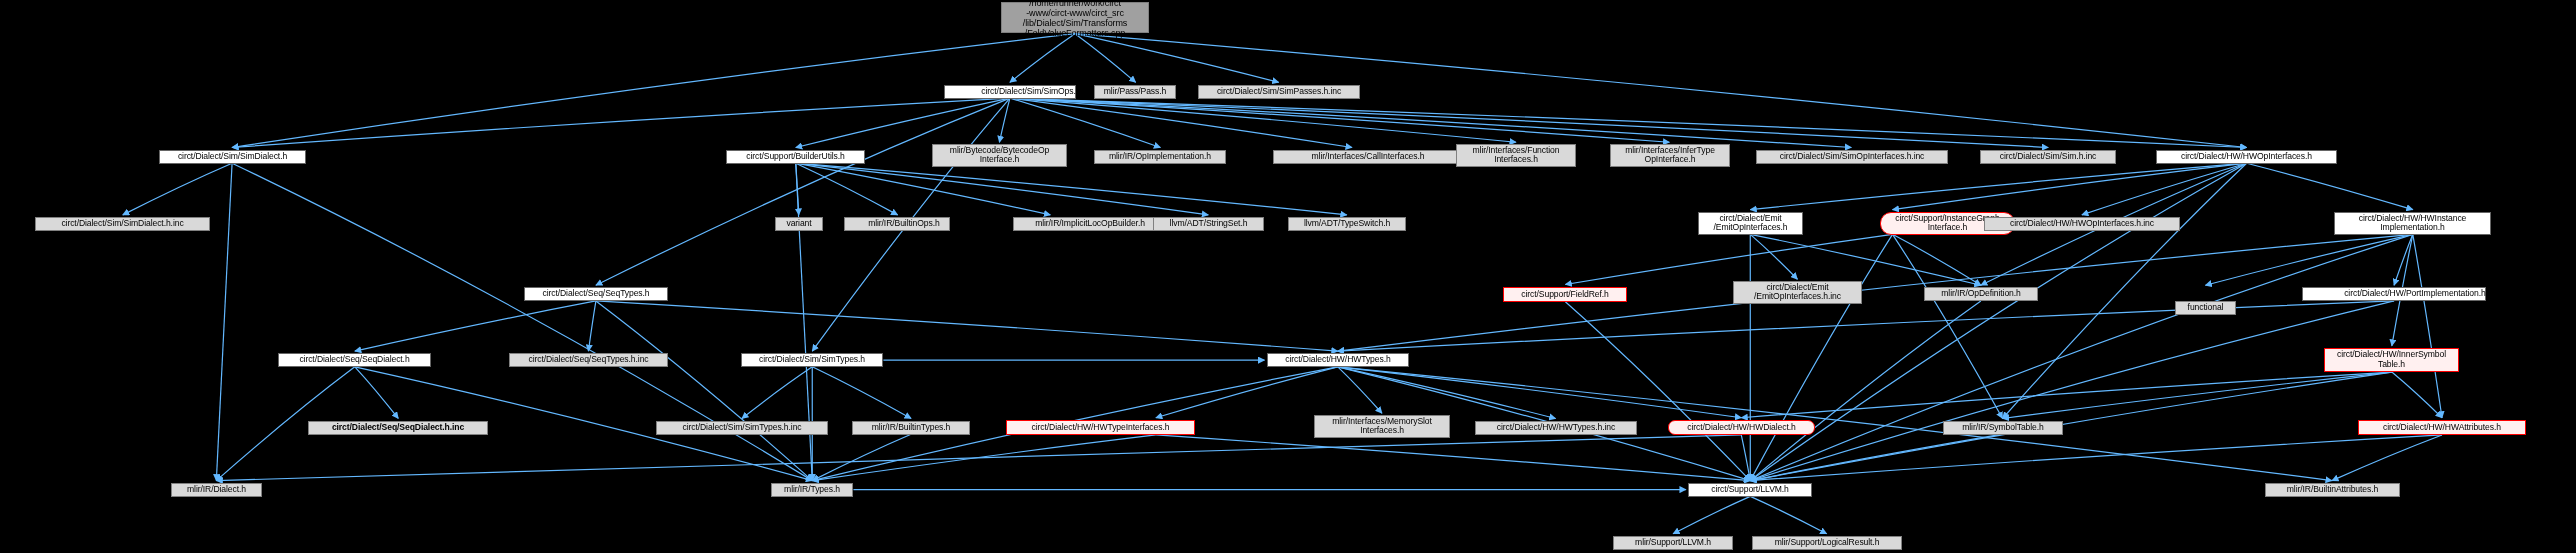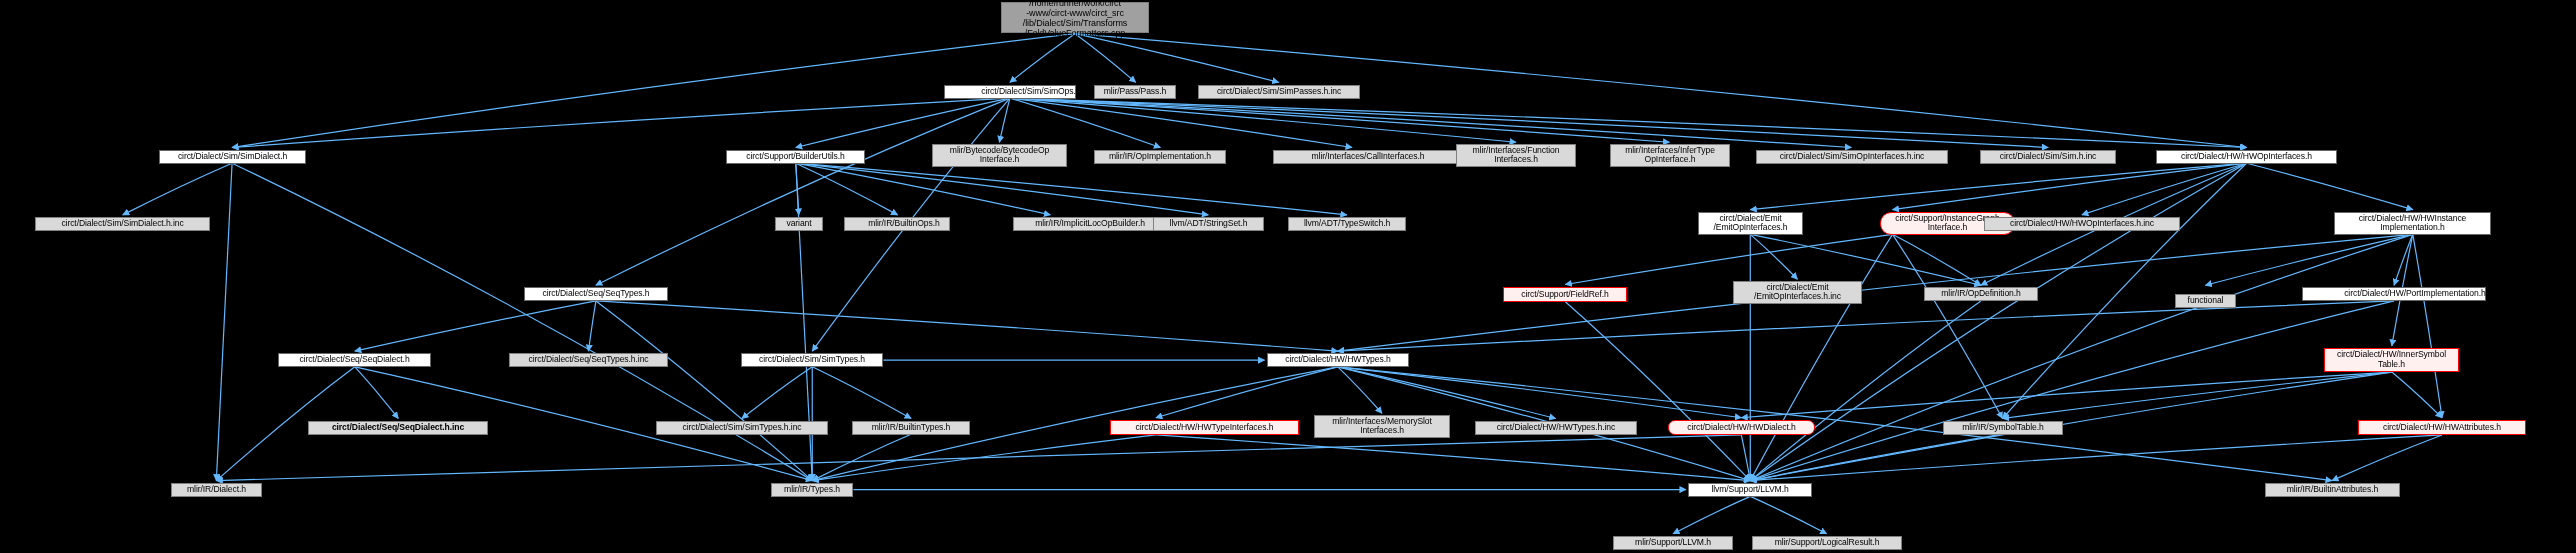--- a/index.html
+++ b/index.html
@@ -197,21 +197,21 @@
       <div class="node red" style="left: 1503px; top: 287px; width: 124px; height: 15px;">
         <span>circt/Support/FieldRef.h</span>
       </div>
       <div class="node " style="left: 1733px; top: 281px; width: 129px; height: 22.5px;">
         <span>circt/Dialect/Emit
 /EmitOpInterfaces.h.inc</span>
       </div>
       <div class="node " style="left: 1924px; top: 287px; width: 114px; height: 13.5px;">
         <span>mlir/IR/OpDefinition.h</span>
       </div>
-      <div class="node " style="left: 2175px; top: 294px; width: 61px; height: 13.5px;">
+      <div class="node " style="left: 2175px; top: 301px; width: 61px; height: 13.5px;">
         <span>functional</span>
       </div>
       <div class="node white" style="left: 2302px; top: 287px; width: 184px; height: 13.5px; padding-left: 44px;">
         <span>circt/Dialect/HW/PortImplementation.h</span>
       </div>
       <div class="node white" style="left: 278px; top: 353px; width: 153px; height: 13.5px;">
         <span>circt/Dialect/Seq/SeqDialect.h</span>
       </div>
       <div class="node " style="left: 509px; top: 353px; width: 159px; height: 13.5px;">
         <span>circt/Dialect/Seq/SeqTypes.h.inc</span>
@@ -228,21 +228,21 @@
       </div>
       <div class="node " style="left: 308px; top: 421px; width: 180px; height: 13.5px; font-weight: bold;">
         <span>circt/Dialect/Seq/SeqDialect.h.inc</span>
       </div>
       <div class="node " style="left: 656px; top: 421px; width: 172px; height: 13.5px;">
         <span>circt/Dialect/Sim/SimTypes.h.inc</span>
       </div>
       <div class="node " style="left: 852px; top: 421px; width: 118px; height: 13.5px;">
         <span>mlir/IR/BuiltinTypes.h</span>
       </div>
-      <div class="node red" style="left: 1110px; top: 420px; width: 189px; height: 15px;">
+      <div class="node red" style="left: 1006px; top: 420px; width: 189px; height: 15px;">
         <span>circt/Dialect/HW/HWTypeInterfaces.h</span>
       </div>
       <div class="node " style="left: 1314px; top: 415px; width: 136px; height: 22.5px;">
         <span>mlir/Interfaces/MemorySlot
 Interfaces.h</span>
       </div>
       <div class="node " style="left: 1475px; top: 421px; width: 162px; height: 13.5px;">
         <span>circt/Dialect/HW/HWTypes.h.inc</span>
       </div>
       <div class="node red" style="left: 1668px; top: 420px; width: 147px; height: 15px; border-radius: 7px;">
@@ -254,21 +254,21 @@
       <div class="node red" style="left: 2358px; top: 420px; width: 168px; height: 15px;">
         <span>circt/Dialect/HW/HWAttributes.h</span>
       </div>
       <div class="node " style="left: 171px; top: 483px; width: 91px; height: 13.5px;">
         <span>mlir/IR/Dialect.h</span>
       </div>
       <div class="node " style="left: 771px; top: 483px; width: 82px; height: 13.5px;">
         <span>mlir/IR/Types.h</span>
       </div>
       <div class="node white" style="left: 1688px; top: 483px; width: 124px; height: 13.5px;">
-        <span>llvm/Support/LLVM.h</span>
+        <span>circt/Support/LLVM.h</span>
       </div>
       <div class="node " style="left: 2265px; top: 483px; width: 135px; height: 13.5px; justify-content: center;">
         <span>mlir/IR/BuiltinAttributes.h</span>
       </div>
       <div class="node " style="left: 1613px; top: 536px; width: 120px; height: 13.5px;">
         <span>mlir/Support/LLVM.h</span>
       </div>
       <div class="node " style="left: 1752px; top: 536px; width: 150px; height: 13.5px;">
         <span>mlir/Support/LogicalResult.h</span>
       </div>

